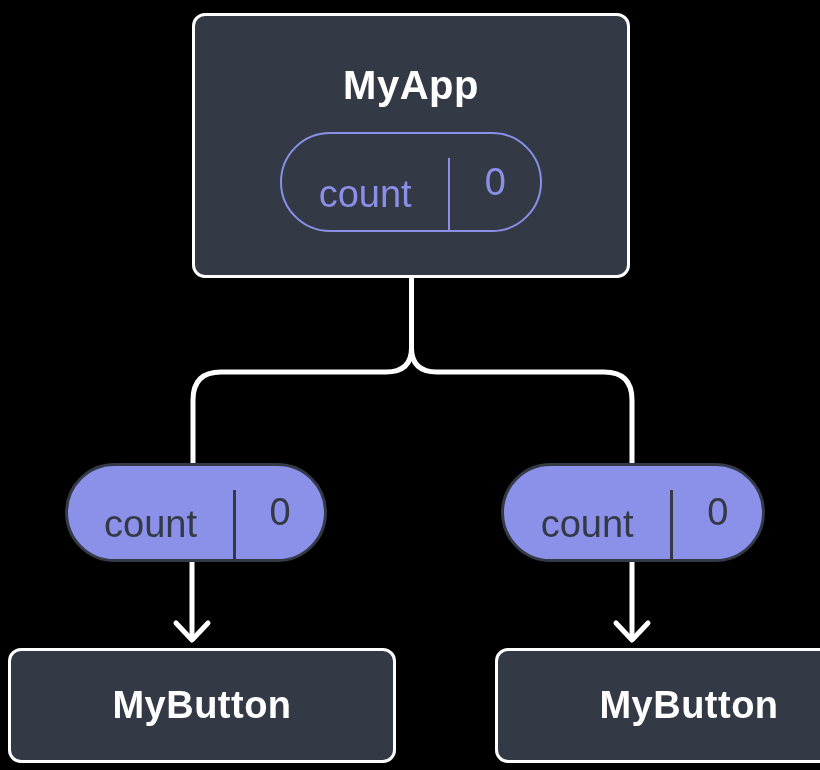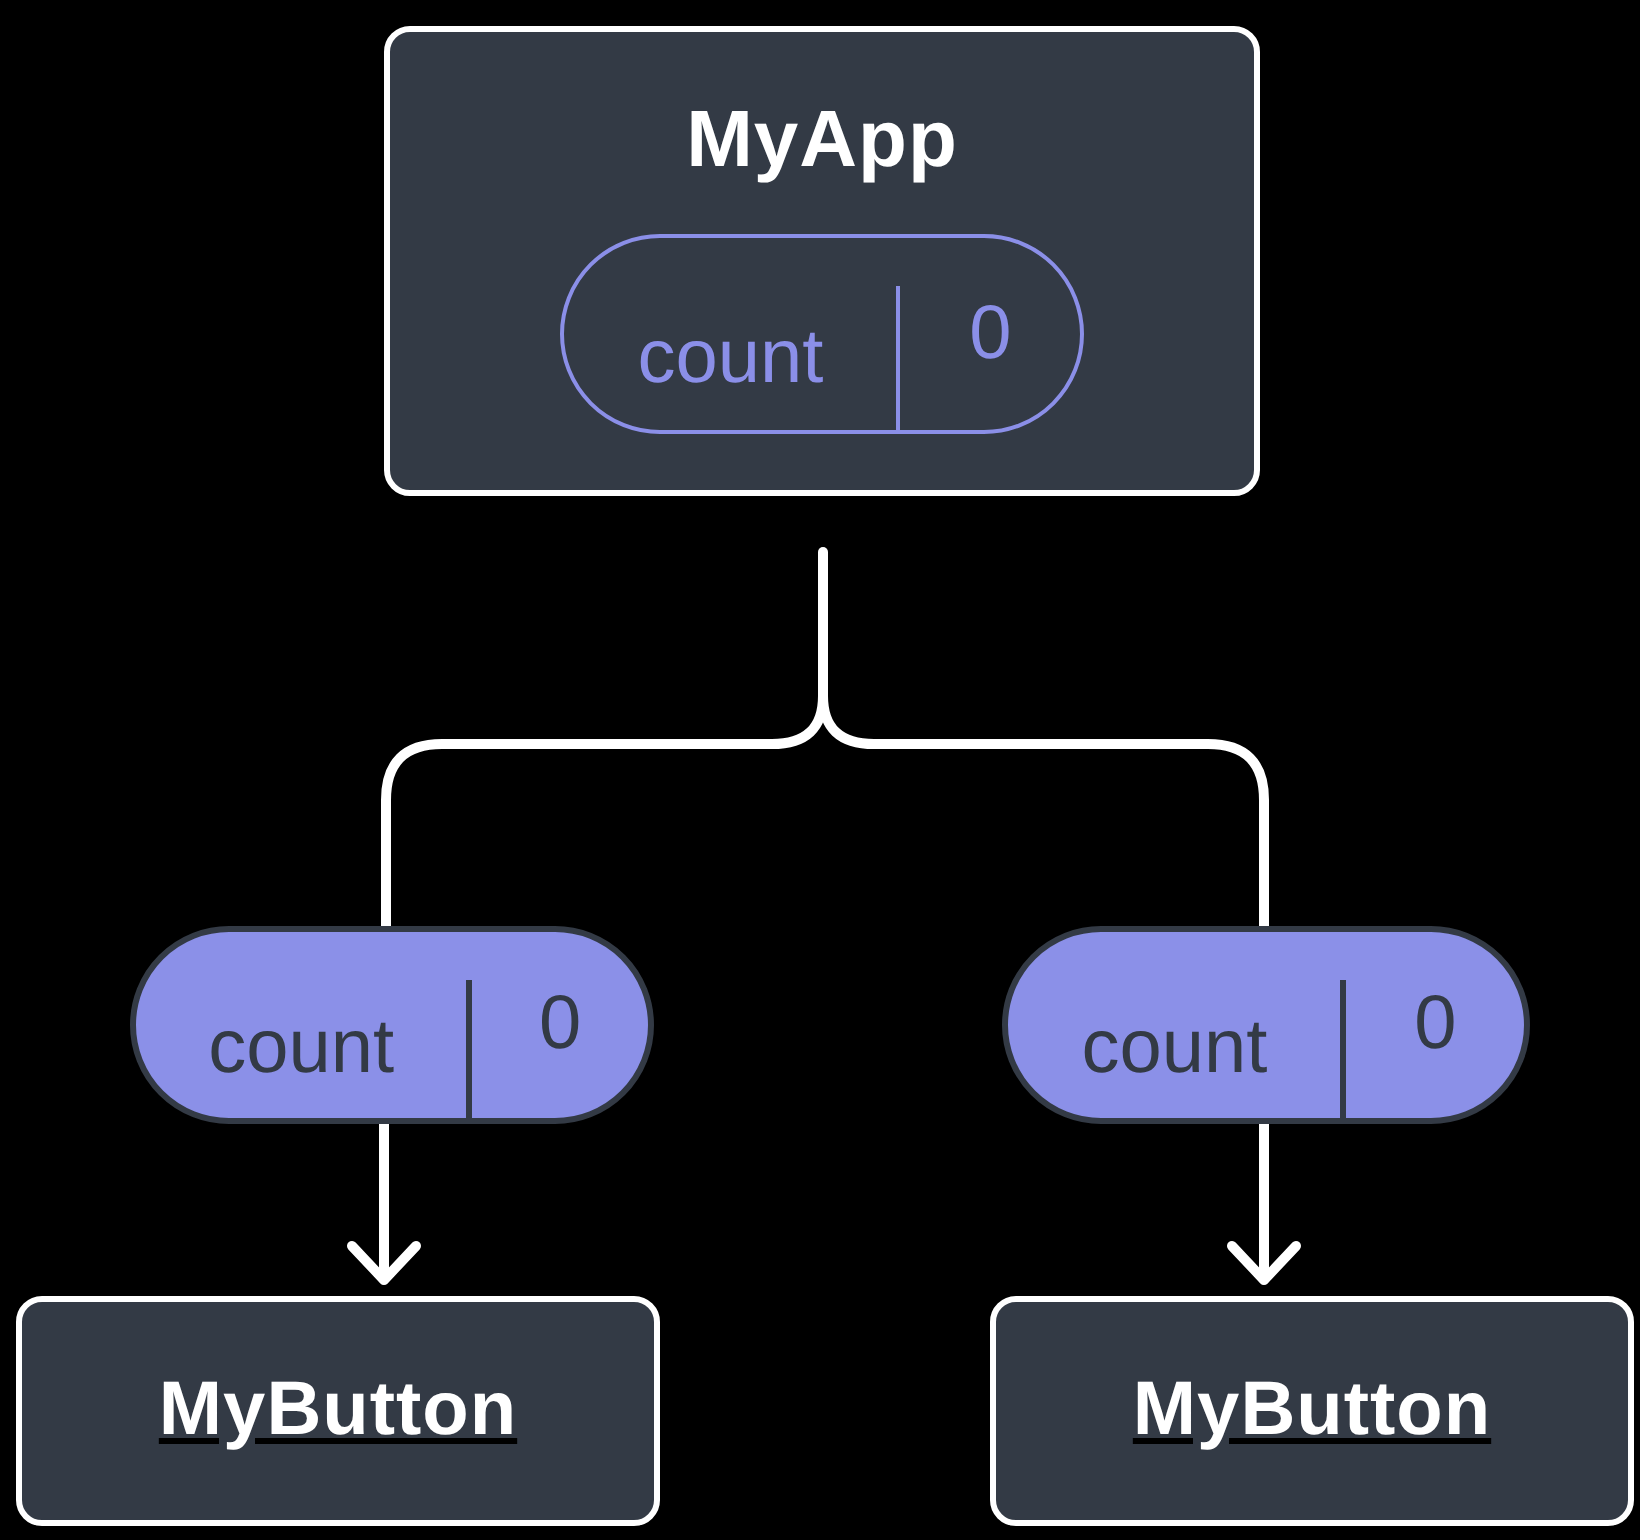--- a/index.html
+++ b/index.html
@@ -25,40 +25,39 @@
   }
   .node {
     position: absolute;
     background: #333a45;
     border: 3px solid #ffffff;
     border-radius: 13px;
     box-sizing: border-box;
   }
   .node-root {
     left: 192px; top: 13px;
-    width: 438px; height: 235px;
+    width: 438px; height: 265px;
     display: flex;
     flex-direction: column;
     align-items: center;
     justify-content: center;
     gap: 24px;
     padding-top: 4px;
   }
   .node-title {
     color: #ffffff;
     font-size: 40px;
     font-weight: 600;
     letter-spacing: 0.5px;
   }
   .node-child {
-    width: 322px; height: 115px;
+    width: 388px; height: 115px;
     display: flex;
     align-items: center;
     justify-content: center;
-    text-decoration: underline;
   }
   .node-child .node-title { font-size: 38px; }
   .child-left  { left: 8px;   top: 648px; }
   .child-right { left: 495px; top: 648px; }
 
   .pill {
     display: flex;
     box-sizing: border-box;
     width: 262px;
     height: 100px;

